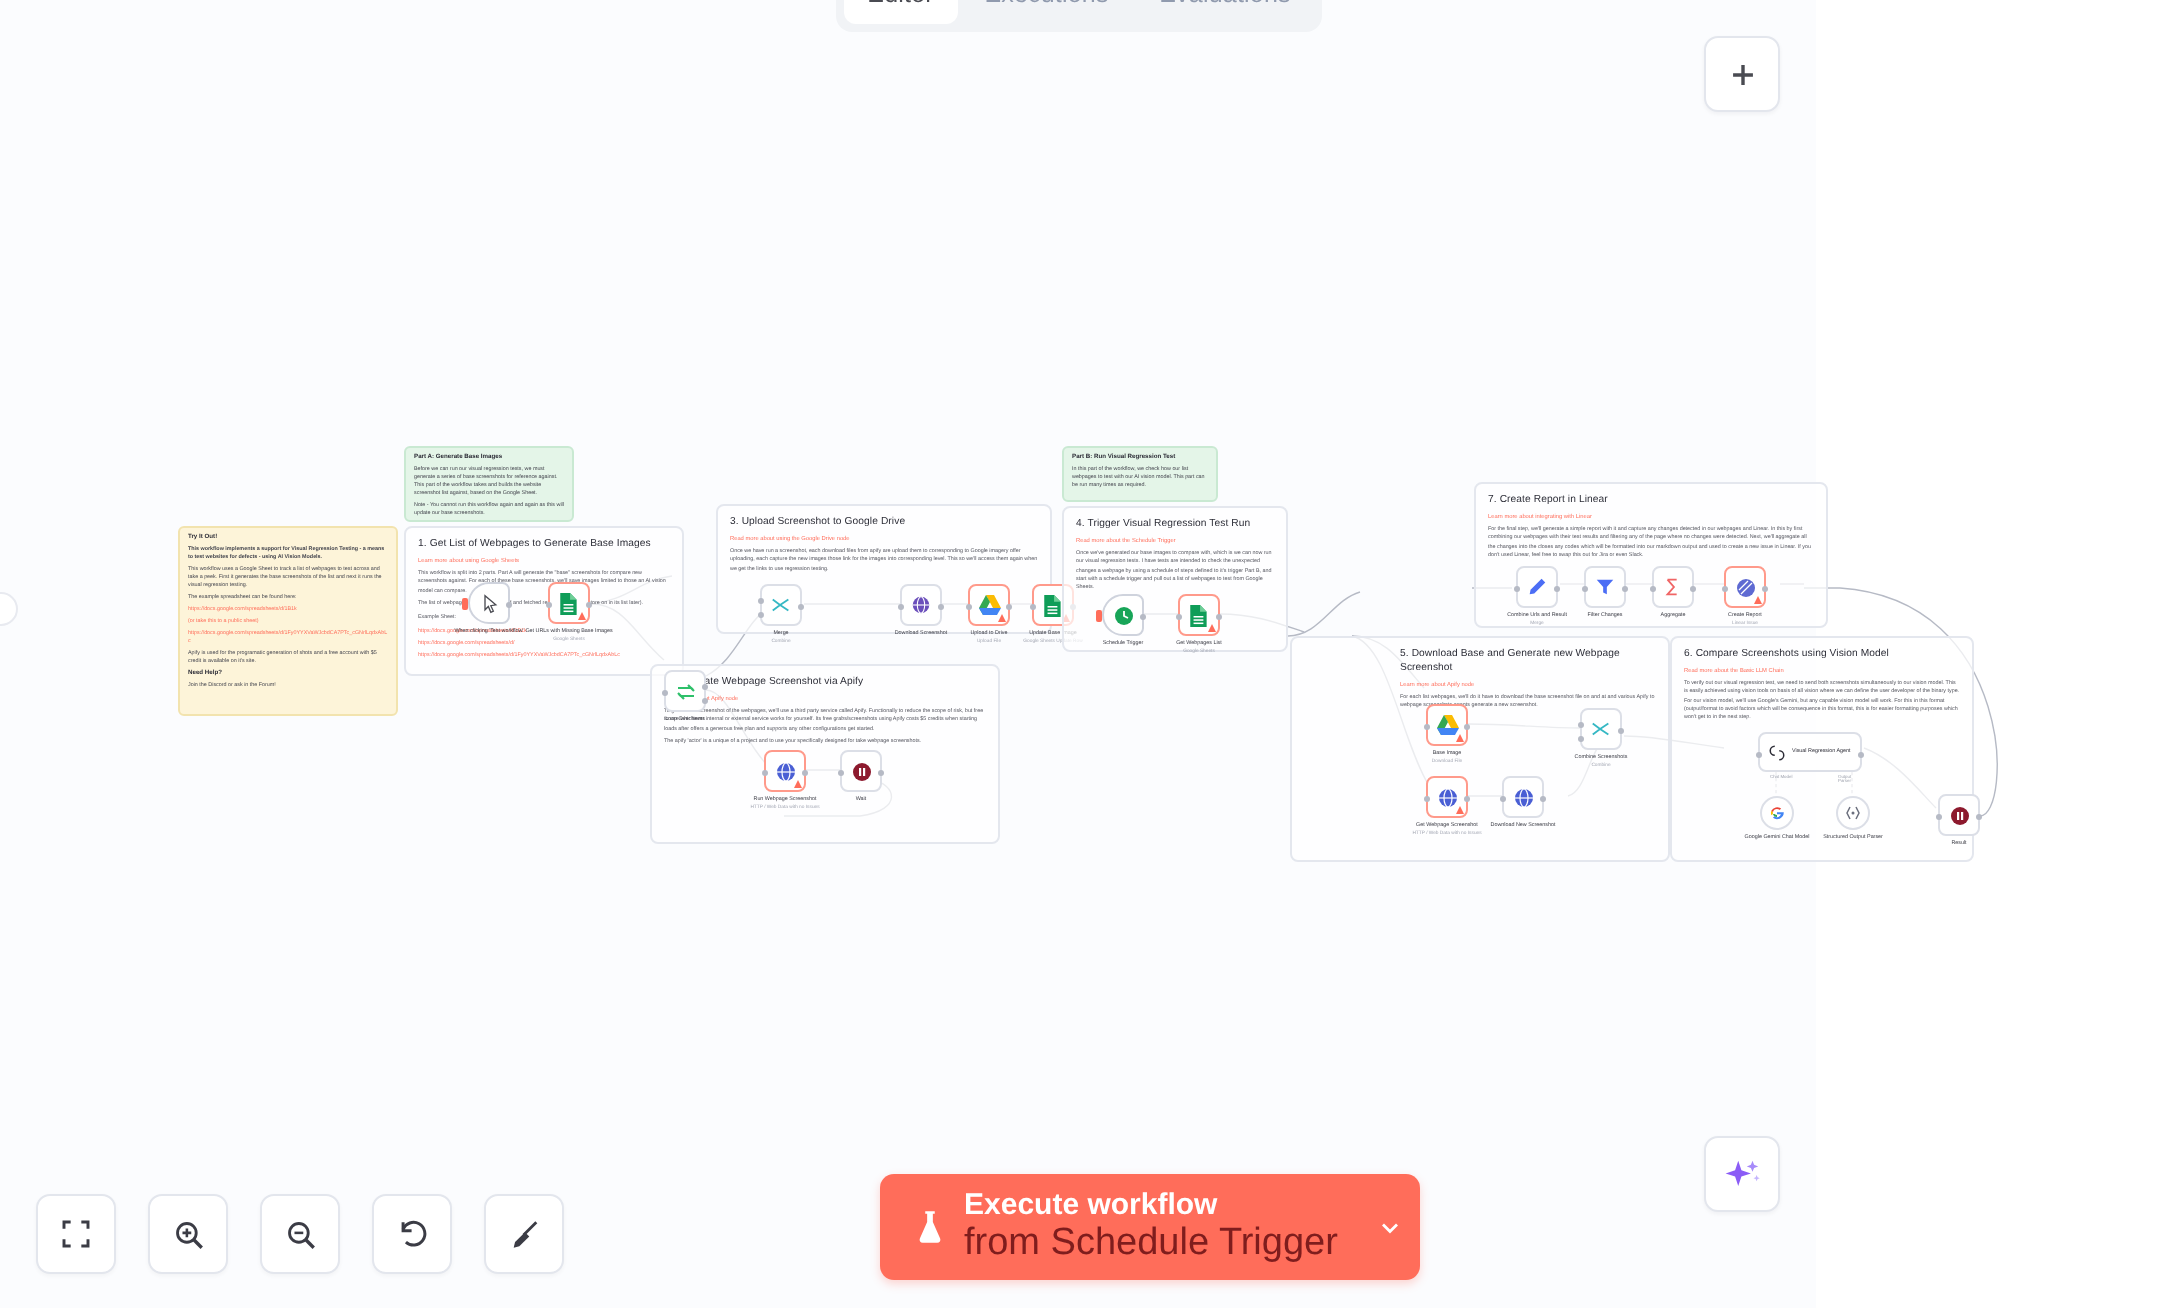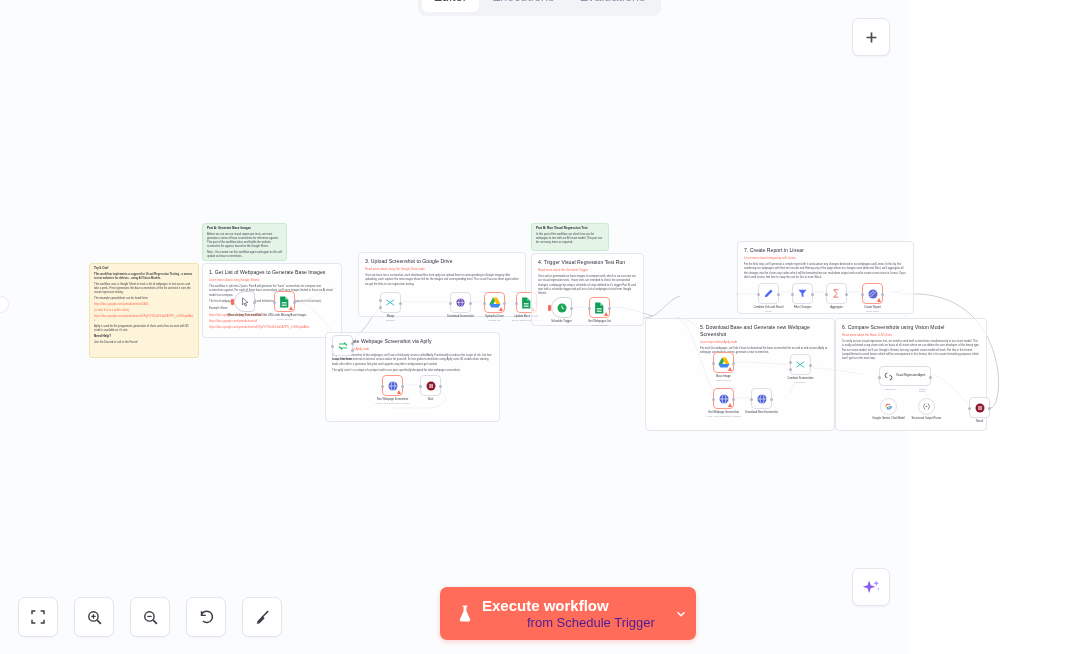--- a/index.html
+++ b/index.html
@@ -75,21 +75,21 @@
     border-radius: 7px;
     box-shadow: 0 2px 5px rgba(255,109,90,.28);
     height: 53px;
   }
   .exec-main {
     display: flex; align-items: center; gap: 9px;
     padding: 0 10px 0 17px;
   }
   .exec-txt { display: flex; flex-direction: column; line-height: 1.16; }
   .exec-t1 { color: #fff; font-size: 15px; font-weight: 700; }
-  .exec-t2 { color: #4c1d95; font-size: 13px; margin-left: 45px; }
+  .exec-t2 { color: #7f1d1d; font-size: 19px; }
   .exec-split {
     width: 31px;
     display: flex; align-items: center; justify-content: center;
     border-left: 1px solid rgba(255,255,255,.001);
   }
 
   
   #canvas { position: absolute; inset: 0; }
 
   

